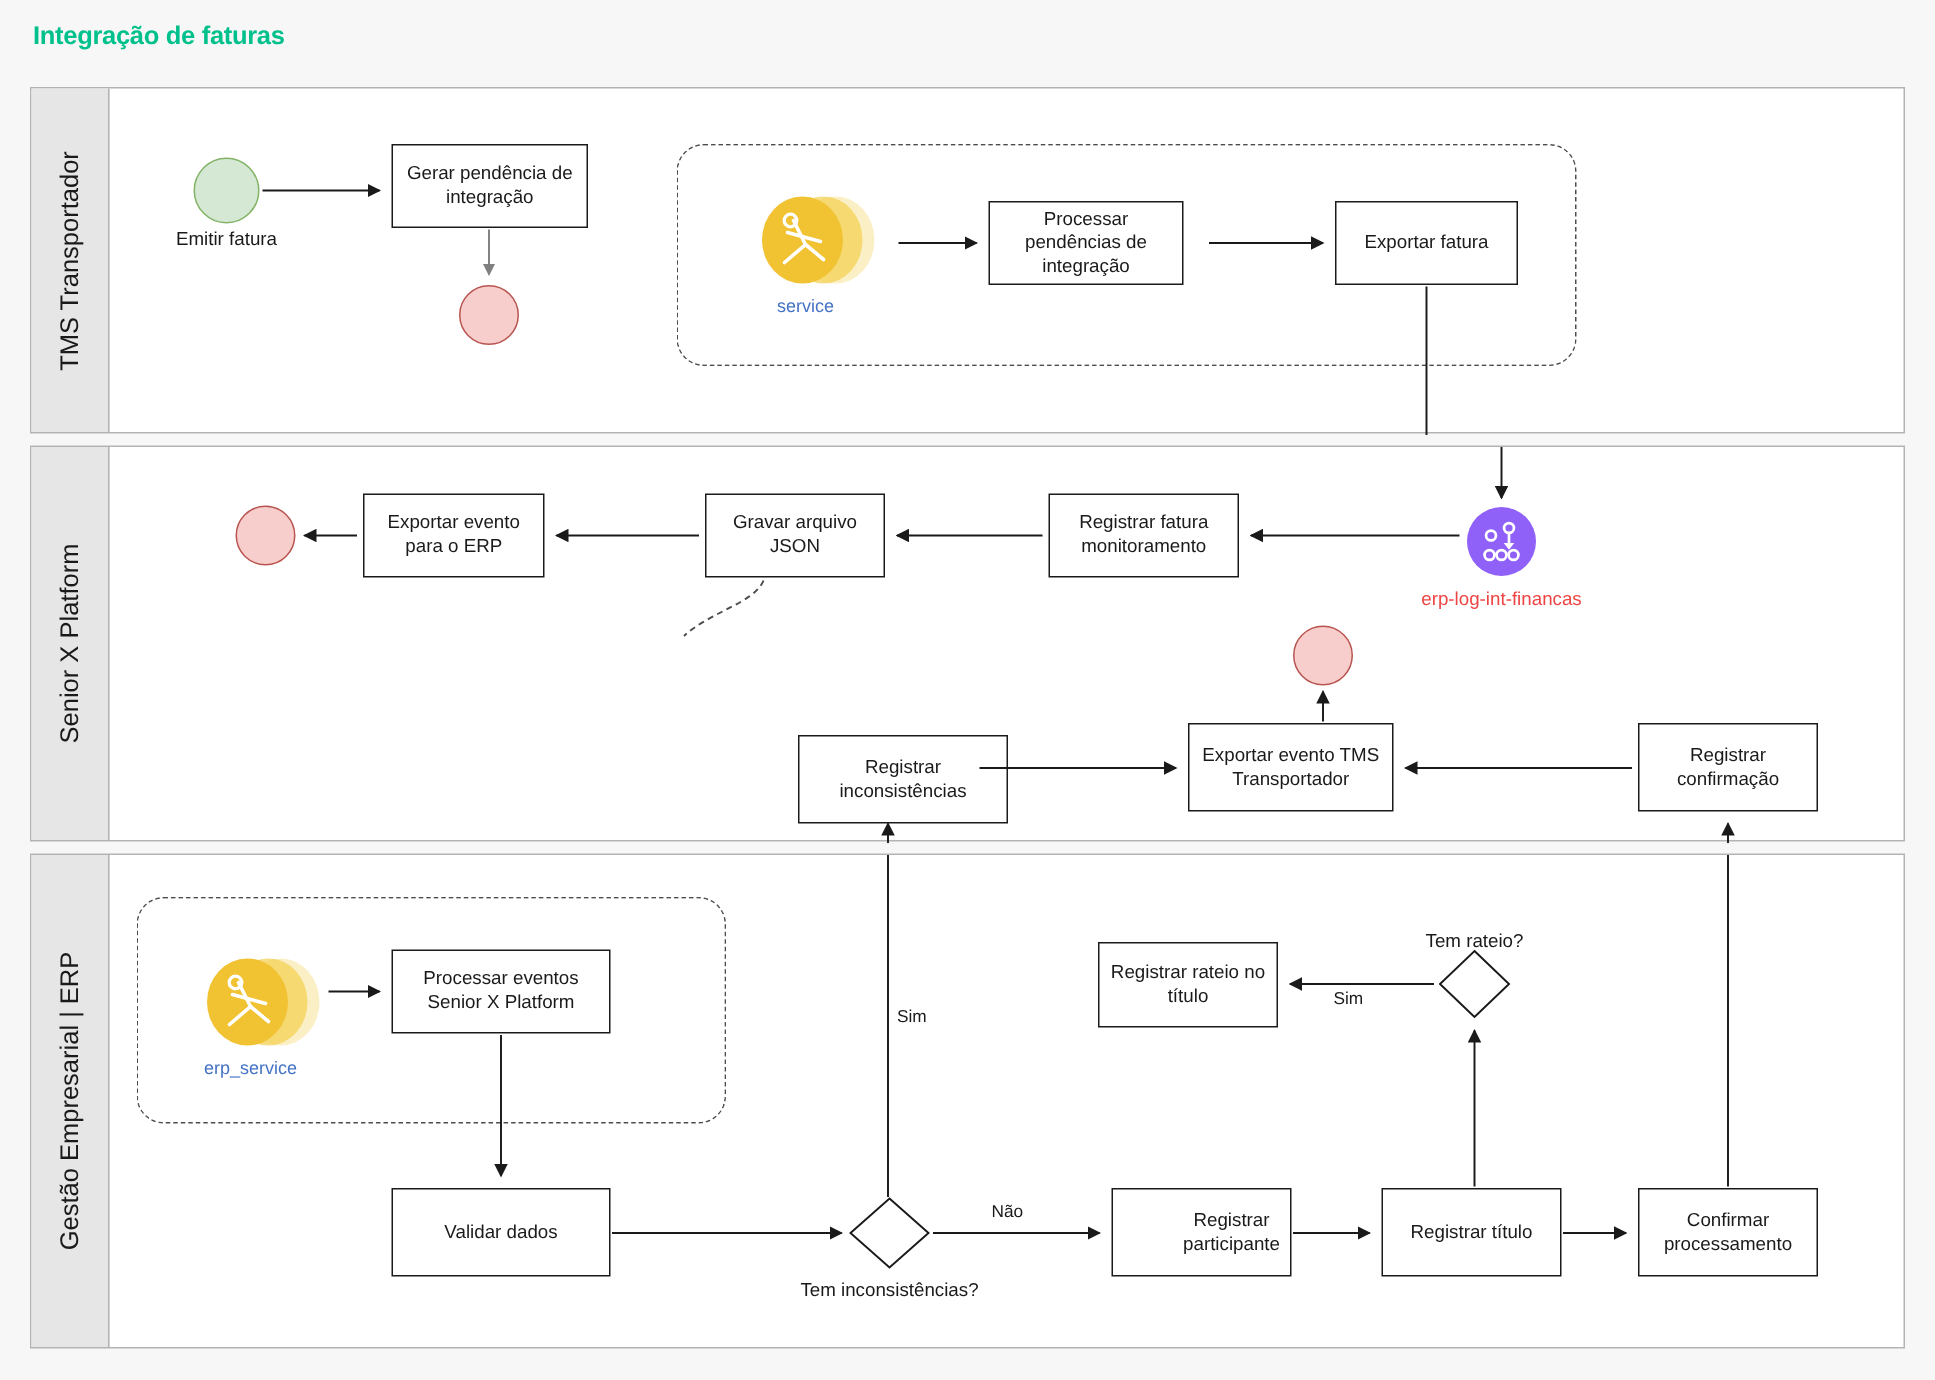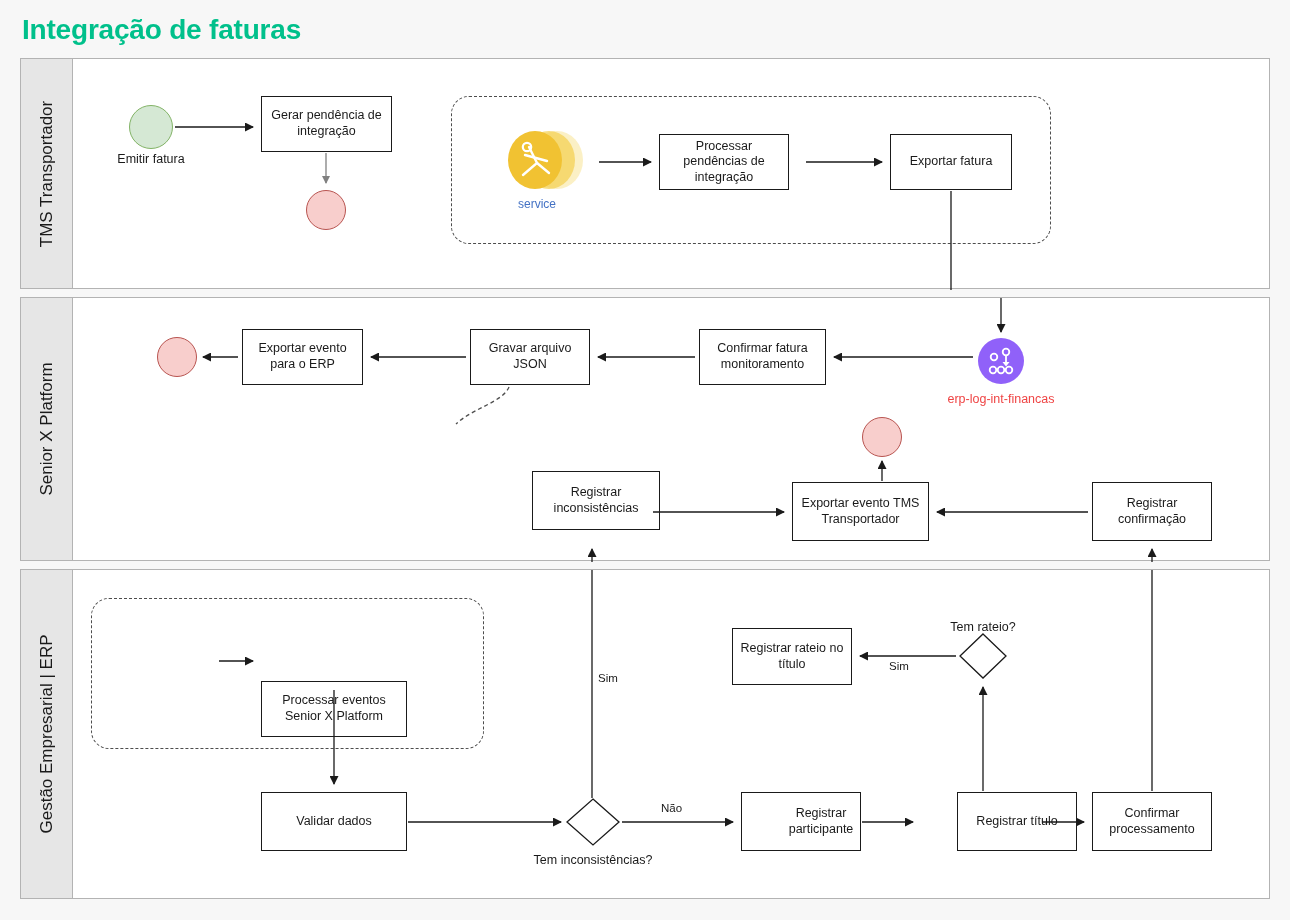--- a/index.html
+++ b/index.html
@@ -6,21 +6,21 @@
   html,body{margin:0;padding:0;}
   body{
     width:1290px;height:920px;
     background:#f7f7f7;
     font-family:"Liberation Sans","DejaVu Sans",sans-serif;
     overflow:hidden;
     position:relative;
   }
   #diagram-title{
     position:absolute;left:22px;top:14px;
-    font-size:28px;font-weight:bold;color:#00c08b;
+    font-size:17px;font-weight:bold;color:#00c08b;
     letter-spacing:-0.2px;
     white-space:nowrap;
   }
   .lane{
     position:absolute;
     background:#ffffff;
     border:1px solid #b3b3b3;
     box-sizing:border-box;
   }
   .lane-header{
@@ -148,39 +148,39 @@
   </div>
   <div class="lane-body">
 
     <div class="ev end" style="left:84px;top:39px;width:40px;height:40px;"></div>
 
     <div class="task" style="left:169px;top:31px;width:121px;height:56px;">Exportar evento para o ERP</div>
 
     <div class="task" style="left:397px;top:31px;width:120px;height:56px;">Gravar arquivo JSON</div>
 
 
-    <div class="task" style="left:626px;top:31px;width:127px;height:56px;">Confirmar fatura monitoramento</div>
+    <div class="task" style="left:626px;top:31px;width:127px;height:56px;">Registrar fatura monitoramento</div>
 
     <div class="topic-wrap" style="left:904px;top:39px;width:48px;height:48px;">
       <svg width="48" height="48" viewBox="0 0 48 48">
         <circle cx="24" cy="24" r="23" fill="#9061f9"></circle>
         <circle cx="17" cy="20" r="3.3" fill="none" stroke="#ffffff" stroke-width="1.8"></circle>
         <circle cx="29" cy="15" r="3.3" fill="none" stroke="#ffffff" stroke-width="1.8"></circle>
         <path d="M29 19 L29 28" stroke="#ffffff" stroke-width="1.8"></path>
         <path d="M25.5 25 L29 29.5 L32.5 25" fill="#ffffff"></path>
         <circle cx="16" cy="33" r="3.3" fill="none" stroke="#ffffff" stroke-width="1.8"></circle>
         <circle cx="24" cy="33" r="3.3" fill="none" stroke="#ffffff" stroke-width="1.8"></circle>
         <circle cx="32" cy="33" r="3.3" fill="none" stroke="#ffffff" stroke-width="1.8"></circle>
       </svg>
     </div>
     <div class="topic-label" style="left:838px;top:94px;width:180px;text-align:center;">erp-log-int-financas</div>
 
     <div class="ev end" style="left:789px;top:119px;width:40px;height:40px;"></div>
 
-    <div class="task" style="left:459px;top:173px;width:128px;height:59px;">Registrar inconsistências</div>
+    <div class="task" style="left:459px;top:192px;width:140px;height:59px;">Registrar inconsistências</div>
 
     <div class="task" style="left:719px;top:184px;width:137px;height:59px;">Exportar evento TMS Transportador</div>
 
     <div class="task" style="left:1019px;top:184px;width:120px;height:59px;">Registrar confirmação</div>
 
     <svg class="layer" width="1198" height="264">
       <line x1="165" y1="59" x2="130" y2="59" stroke="#1a1a1a" stroke-width="1.3" marker-end="url(#ah)"></line>
       <line x1="393" y1="59" x2="298" y2="59" stroke="#1a1a1a" stroke-width="1.3" marker-end="url(#ah)"></line>
       <line x1="622" y1="59" x2="525" y2="59" stroke="#1a1a1a" stroke-width="1.3" marker-end="url(#ah)"></line>
       <line x1="900" y1="59" x2="761" y2="59" stroke="#1a1a1a" stroke-width="1.3" marker-end="url(#ah)"></line>
@@ -203,33 +203,47 @@
 </div>
 
 <div class="lane" style="left:20px;top:569px;width:1250px;height:330px;">
   <div class="lane-header">
     <div class="lane-label">Gestão Empresarial | ERP</div>
   </div>
   <div class="lane-body">
 
     <div class="dashcontainer" style="left:18px;top:28px;width:393px;height:151px;"></div>
 
-
-    <div class="task" style="left:188px;top:63px;width:146px;height:56px;margin-top:48px;">Processar eventos Senior X Platform</div>
+    <div class="svc-wrap" style="left:48px;top:63px;width:104px;height:70px;">
+      <svg width="104" height="70" viewBox="0 0 104 70">
+        <ellipse cx="66" cy="35" rx="26" ry="29" fill="#f7dd7e" opacity="0.45"></ellipse>
+        <ellipse cx="58" cy="35" rx="26" ry="29" fill="#f4cf4d" opacity="0.7"></ellipse>
+        <ellipse cx="44" cy="35" rx="27" ry="29" fill="#f1c232"></ellipse>
+        <g stroke="#ffffff" stroke-width="2.4" fill="none" stroke-linecap="round">
+          <path d="M38 22 L46 38 L32 50"></path>
+          <path d="M46 38 L58 48"></path>
+          <path d="M34 30 L56 36"></path>
+        </g>
+        <circle cx="36" cy="22" r="4.2" fill="none" stroke="#ffffff" stroke-width="2.2"></circle>
+      </svg>
+      <div class="svc-label" style="top:72px;left:-6px;">erp_service</div>
+    </div>
+
+    <div class="task" style="left:188px;top:63px;width:146px;height:56px;">Processar eventos Senior X Platform</div>
 
     <div class="task" style="left:188px;top:222px;width:146px;height:59px;">Validar dados</div>
 
     <svg class="layer" style="left:492px;top:227px;width:56px;height:50px;" width="56" height="50" viewBox="0 0 56 50">
       <polygon points="28,2 54,25 28,48 2,25" fill="#ffffff" stroke="#1a1a1a" stroke-width="1.3"></polygon>
     </svg>
     <div class="gw-label" style="left:440px;top:283px;width:160px;text-align:center;">Tem inconsistências?</div>
 
     <div class="task" style="left:668px;top:222px;width:120px;height:59px;padding-left:44px;">Registrar participante</div>
 
-    <div class="task" style="left:848px;top:222px;width:120px;height:59px;margin-left:36px;">Registrar título</div>
+    <div class="task" style="left:848px;top:222px;width:120px;height:59px;">Registrar título</div>
 
     <svg class="layer" style="left:885px;top:62px;width:50px;height:48px;" width="50" height="48" viewBox="0 0 50 48">
       <polygon points="25,2 48,24 25,46 2,24" fill="#ffffff" stroke="#1a1a1a" stroke-width="1.3"></polygon>
     </svg>
     <div class="gw-label" style="left:850px;top:50px;width:120px;text-align:center;">Tem rateio?</div>
 
     <div class="task" style="left:659px;top:58px;width:120px;height:57px;">Registrar rateio no título</div>
 
     <div class="task" style="left:1019px;top:222px;width:120px;height:59px;">Confirmar processamento</div>
 

